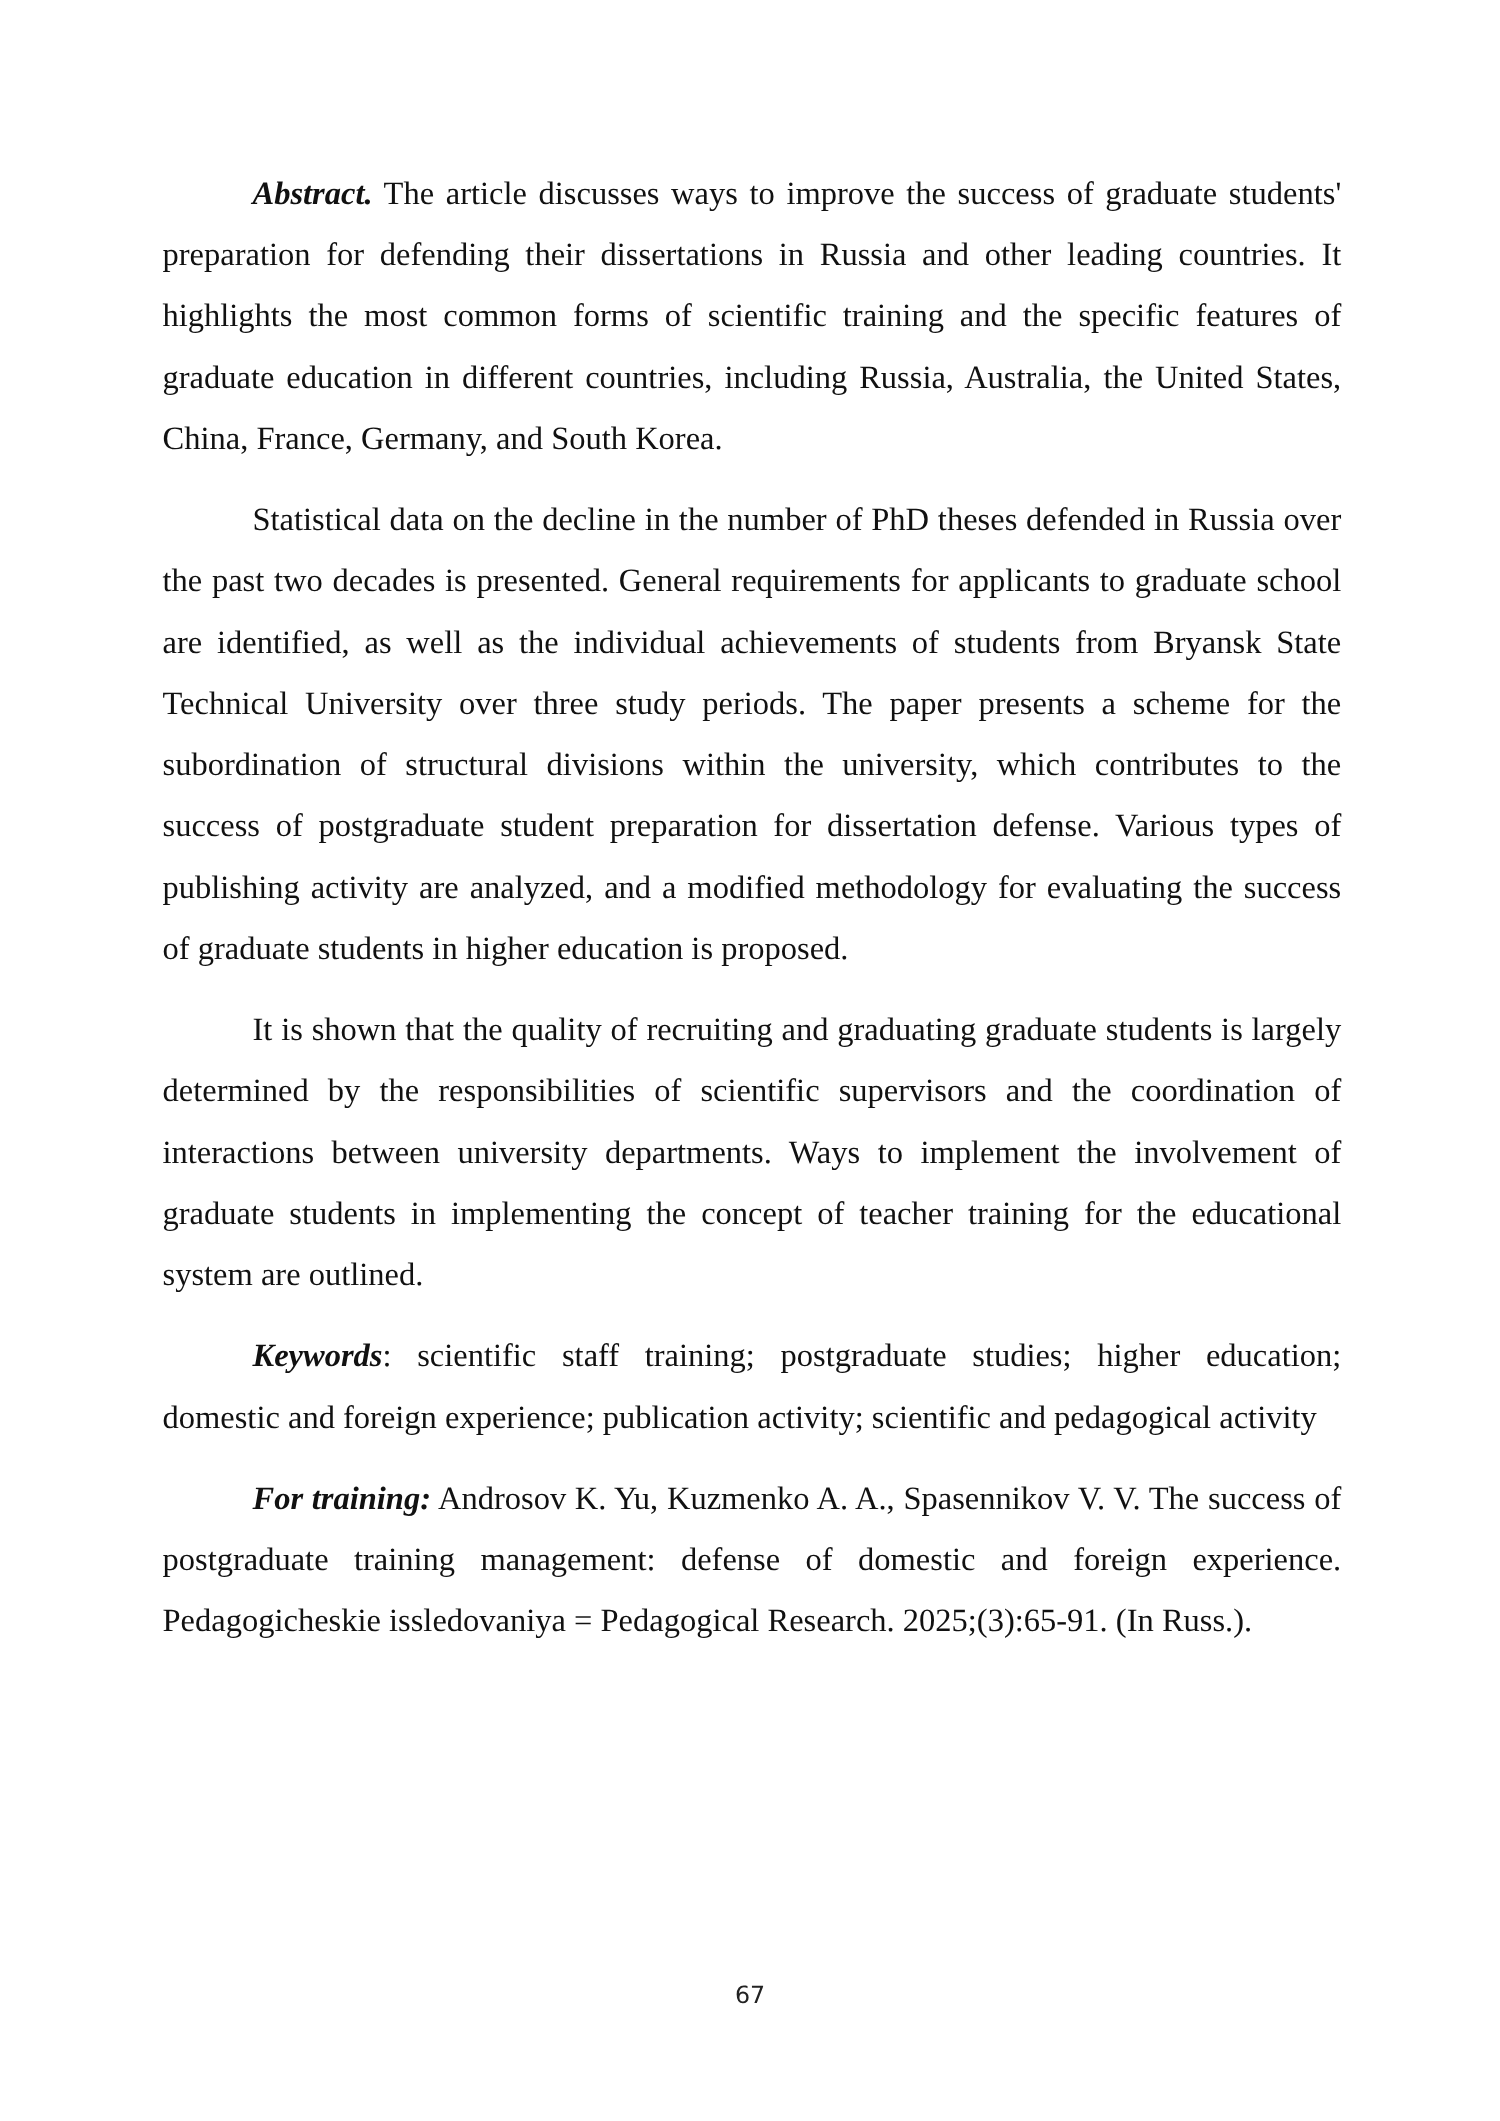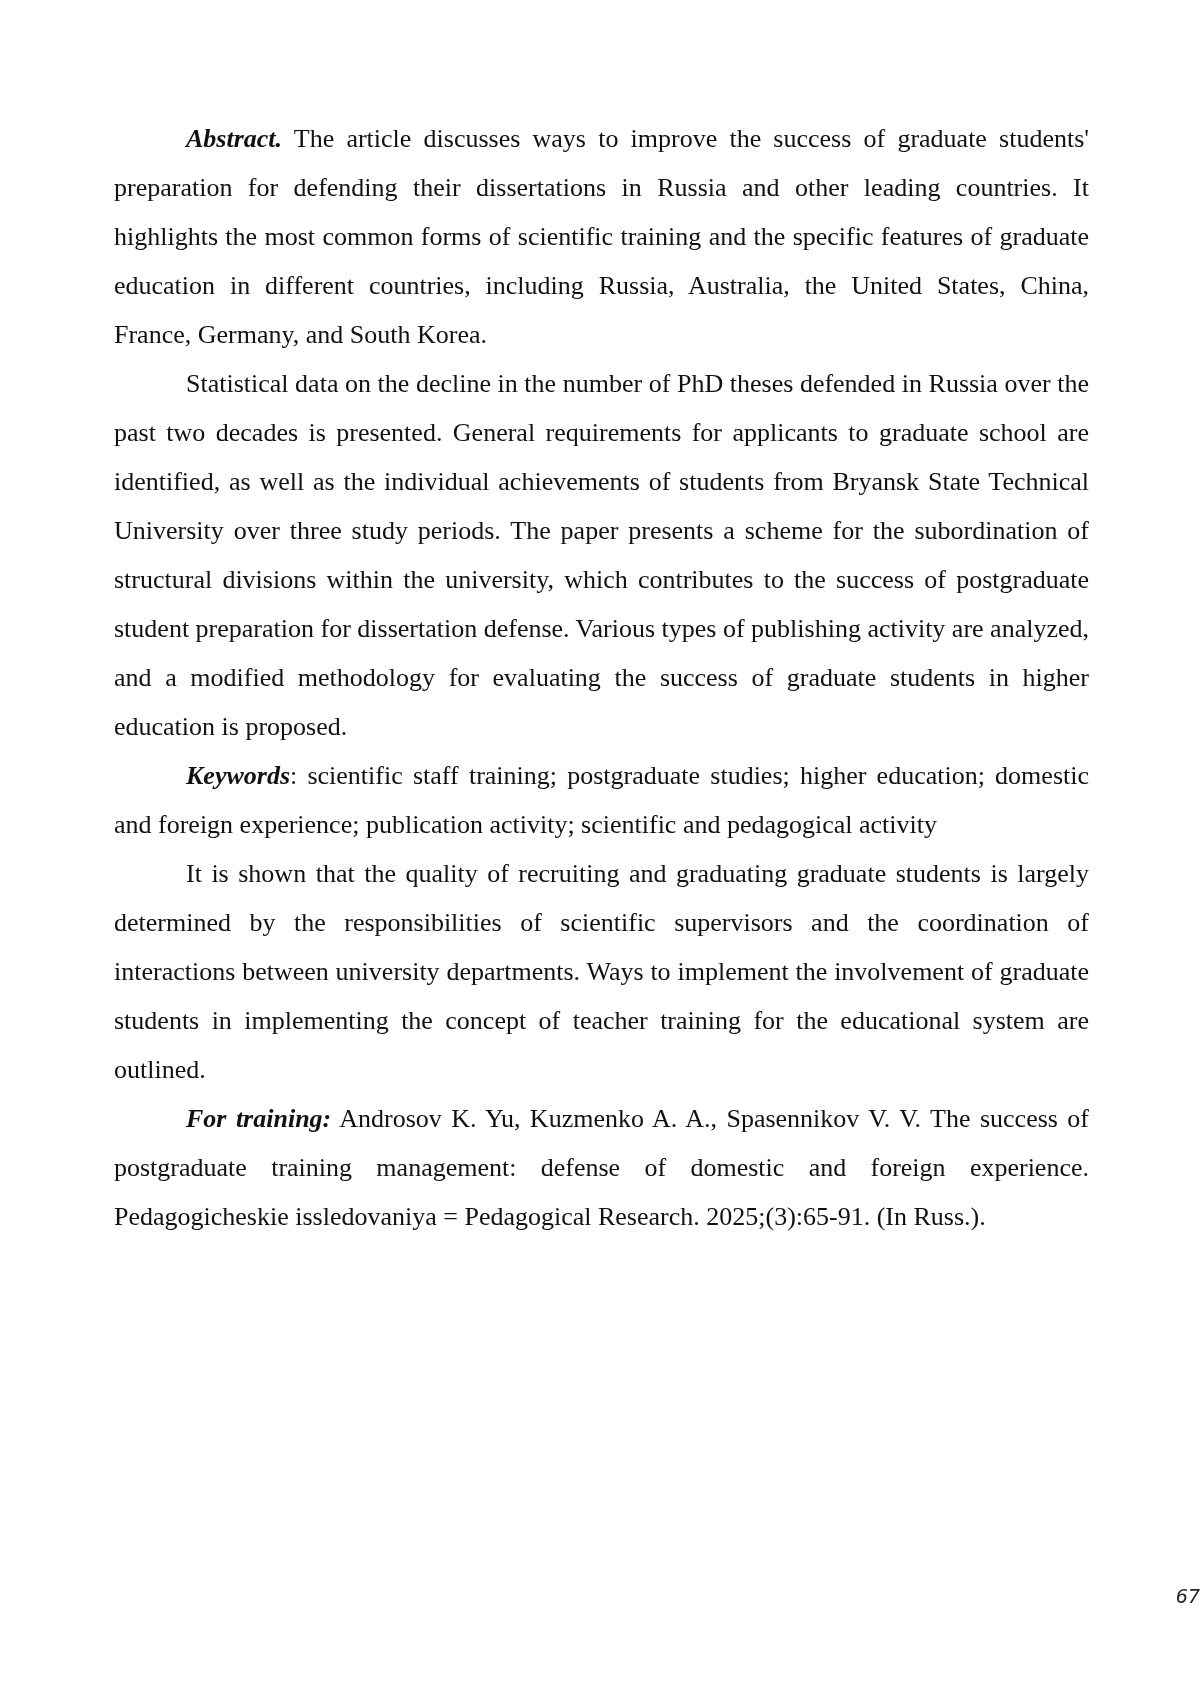--- a/index.html
+++ b/index.html
@@ -4,33 +4,33 @@
 <style>
   html, body { margin: 0; padding: 0; background: #ffffff; }
   body { width: 1200px; height: 1697px; position: relative; overflow: hidden; }
   .page { position: absolute; left: 0; top: 0; width: 1200px; height: 1697px; background: #fff; }
   .text-block {
     position: absolute; left: 114px; top: 114px; width: 975px;
     font-family: "Liberation Serif", "DejaVu Serif", serif;
     font-size: 26px; line-height: 49px; color: #111;
     text-align: justify;
   }
-  .text-block p { margin: 0; text-indent: 72px; }
+  .text-block p { margin: 16px; text-indent: 72px; }
   .bi { font-weight: bold; font-style: italic; }
   .it { }
   .page-number {
-    position: absolute; left: 0; width: 1200px; top: 1585px; text-align: right;
-    font-family: "DejaVu Sans", sans-serif; font-size: 19px; color: #222; font-style: italic;
+    position: absolute; left: 0; width: 1200px; top: 1585px; text-align: center;
+    font-family: "DejaVu Sans", sans-serif; font-size: 19px; color: #222;
   }
 </style>
 </head>
 <body>
 
 <div class="page">
   <div class="text-block">
     <p><span class="bi">Abstract.</span><span> The article discusses ways to improve the success of graduate students' preparation for defending their dissertations in Russia and other leading countries. It highlights the most common forms of scientific training and the specific features of graduate education in different countries, including Russia, Australia, the United States, China, France, Germany, and South Korea.</span></p>
     <p>Statistical data on the decline in the number of PhD theses defended in Russia over the past two decades is presented. General requirements for applicants to graduate school are identified, as well as the individual achievements of students from Bryansk State Technical University over three study periods. The paper presents a scheme for the subordination of structural divisions within the university, which contributes to the success of postgraduate student preparation for dissertation defense. Various types of publishing activity are analyzed, and a modified methodology for evaluating the success of graduate students in higher education is proposed.</p>
+    <p>It is shown that the quality of recruiting and graduating graduate students is largely determined by the responsibilities of scientific supervisors and the coordination of interactions between university departments. Ways to implement the involvement of graduate students in implementing the concept of teacher training for the educational system are outlined.</p>
     <p><span class="bi">Keywords</span><span>: scientific staff training; postgraduate studies; higher education; domestic and foreign experience; publication activity; scientific and pedagogical activity</span></p>
-    <p>It is shown that the quality of recruiting and graduating graduate students is largely determined by the responsibilities of scientific supervisors and the coordination of interactions between university departments. Ways to implement the involvement of graduate students in implementing the concept of teacher training for the educational system are outlined.</p>
     <p><span class="bi">For training:</span><span> Androsov K. Yu, Kuzmenko A. A., Spasennikov V. V. The success of postgraduate training management: defense of domestic and foreign experience. </span><span class="it">Pedagogicheskie issledovaniya = Pedagogical Research.</span><span> 2025;(3):65-91. (In Russ.).</span></p>
   </div>
   <div class="page-number">67</div>
 </div>
 
 </body></html>

